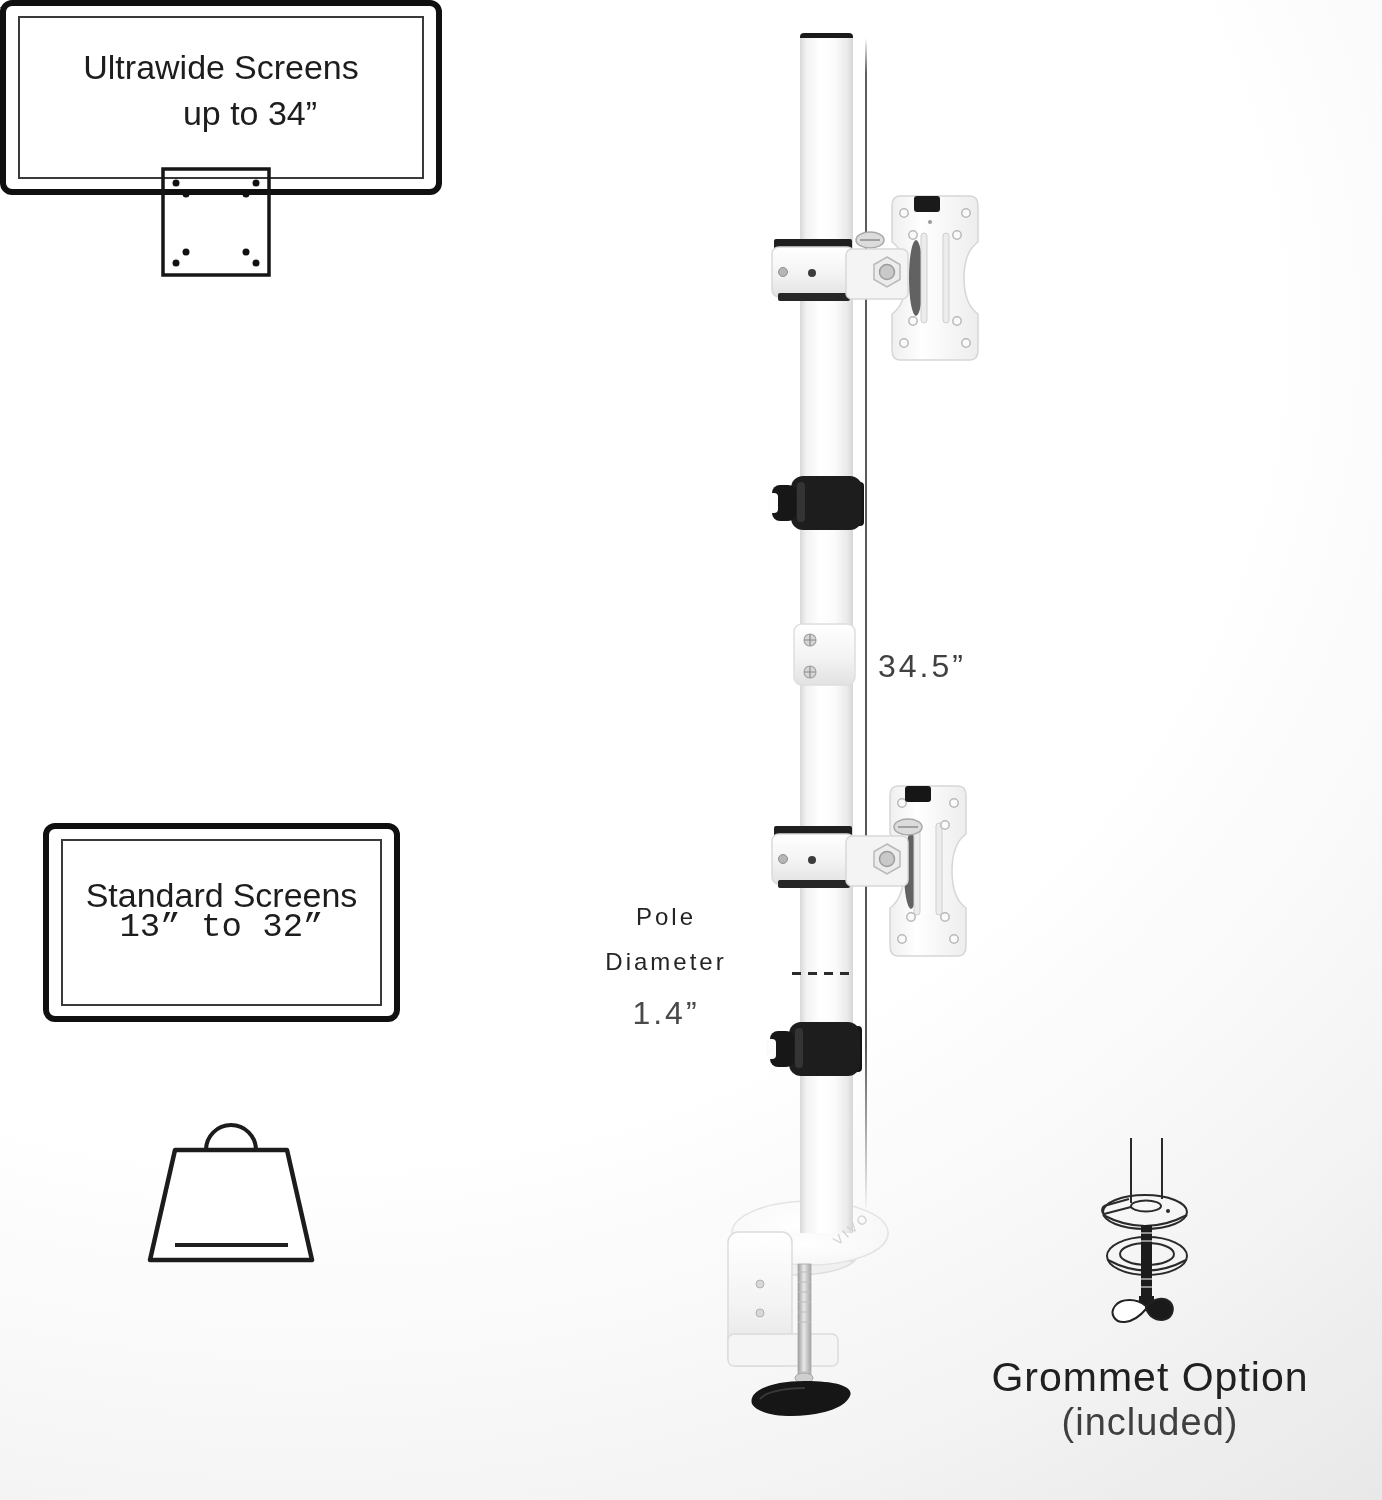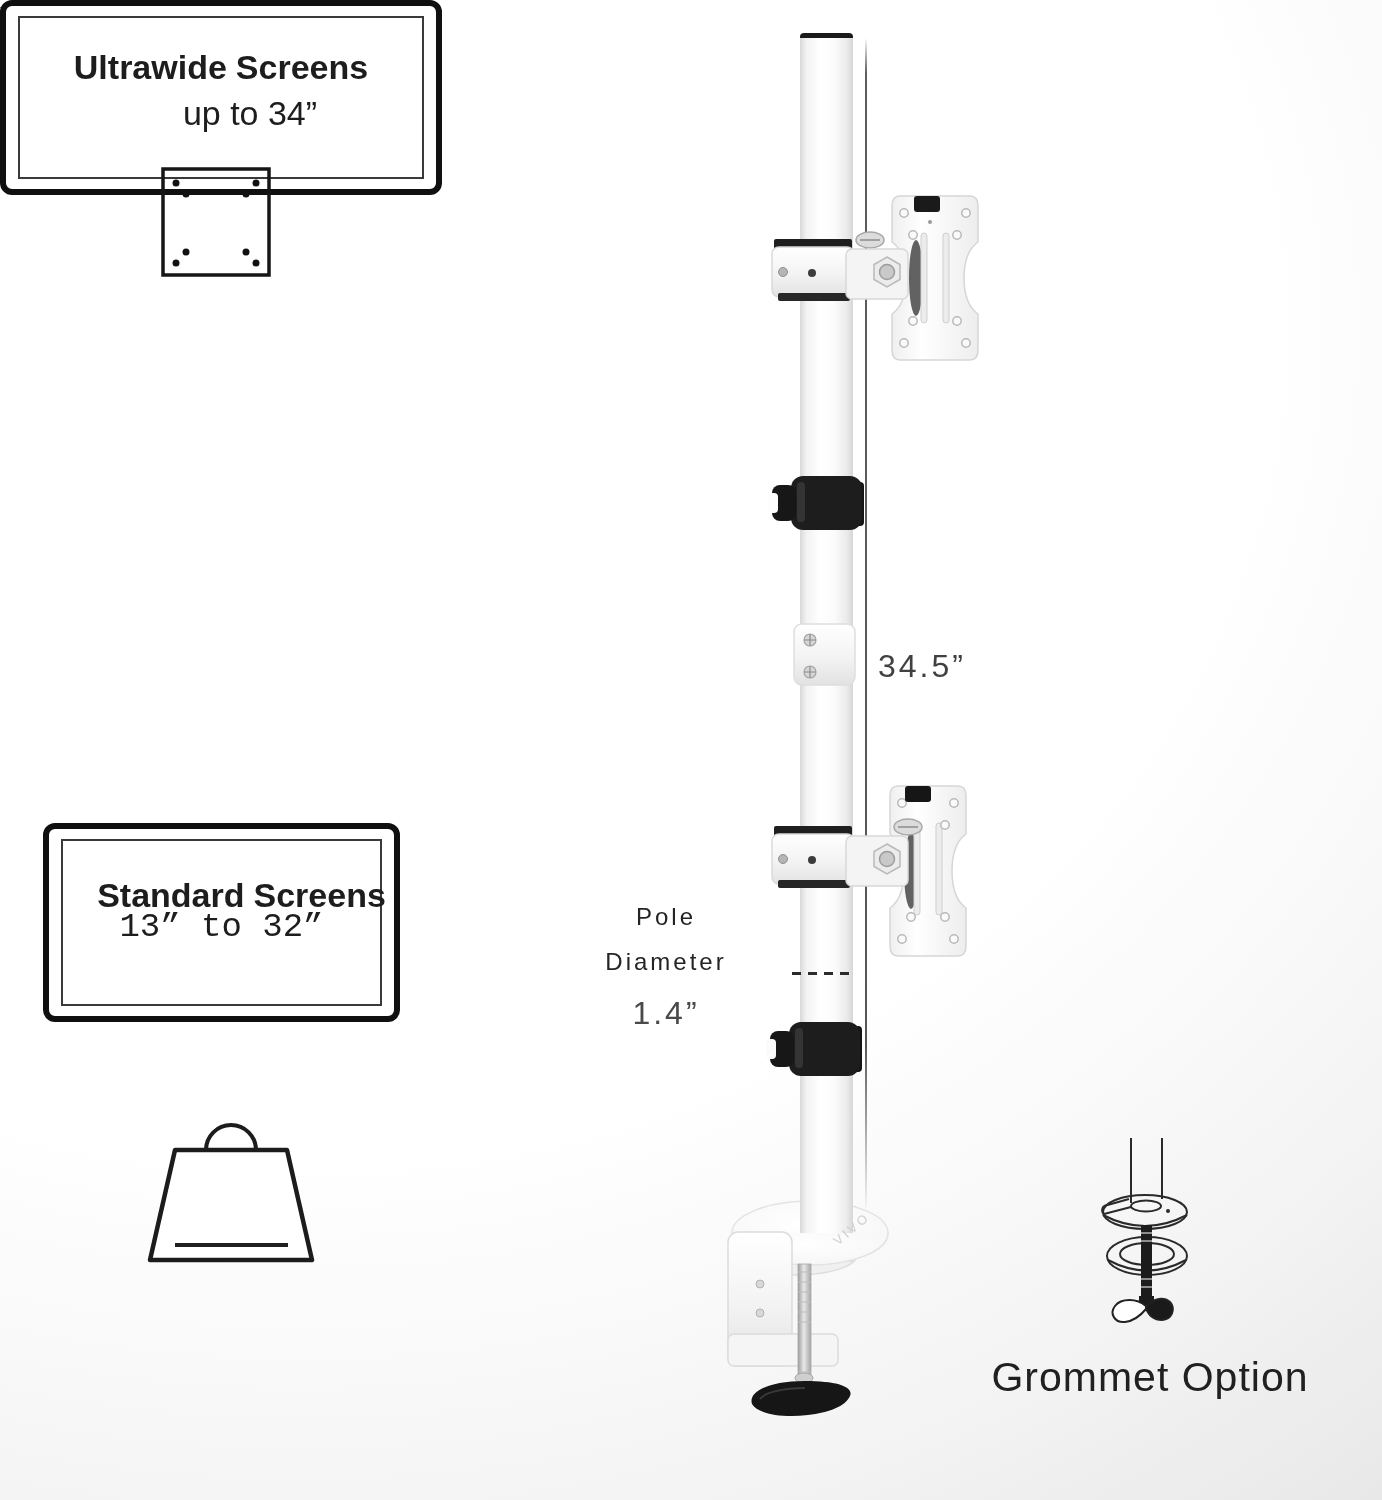--- a/index.html
+++ b/index.html
@@ -11,24 +11,24 @@
   .abs{position:absolute;}
   .ctr{text-align:center;}
   
   .vesa-title{left:0;top:296;width:432;font-size:33px;font-weight:700;letter-spacing:1px;color:#1b1b1b;}
   .vesa-sizes{left:0;top:337;width:432;font-size:33px;font-weight:300;letter-spacing:2px;color:#484848;}
   .spec-box{background:#ffffff;border:6px solid #101010;border-radius:12px;}
   .box-ultrawide{left:5;top:507;width:430px;height:183px;}
   .box-standard{left:43px;top:823px;width:345px;height:187px;}
   .box-inner{position:absolute;left:12px;right:12px;top:10px;bottom:10px;border:2px solid #3a3a3a;}
   .box-line{position:absolute;left:0;width:100%;text-align:center;font-size:34px;color:#1d1d1d;}
-  .box-line b{font-weight:700;}
-  .box-line .reg{font-weight:700;margin-left:9px;text-align:center;}
+  .box-line b{font-weight:400;}
+  .box-line .reg{font-weight:400;margin-left:9px;text-align:center;}
   .ultra-l1{top:42px;} .ultra-l2{top:88px;padding-left:29px;}
-  .std-l1{top:47px;padding-left:20px;} .std-l2{top:79px;font-family:Liberation Mono, monospace;}
+  .std-l1{top:47px;} .std-l2{top:79px;font-family:Liberation Mono, monospace;}
   
   .wt-value{left:146px;top:1162px;width:172px;font-size:40px;font-weight:300;letter-spacing:1px;color:#2e2e2e;}
   .wt-qual{left:146px;top:1210px;width:172px;font-size:26px;font-weight:300;letter-spacing:1px;color:#2e2e2e;}
   
   .pole-height{left:878px;top:648px;font-size:32px;font-weight:300;letter-spacing:3px;color:#414141;z-index:5;}
   .pd-line{left:556px;width:220px;text-align:center;font-size:24px;letter-spacing:3px;color:#242424;z-index:5;}
   .pd-1{top:903px;} .pd-2{top:948px;}
   .pd-3{top:995px;font-size:32px;font-weight:400;color:#4a4a4a;}
   
   .gr-title{left:960px;top:1354px;width:380px;font-size:41px;font-weight:400;letter-spacing:1px;color:#202020;}
@@ -262,14 +262,15 @@
     <circle cx="88" cy="86" r="2" fill="#2a2a2a"></circle>
     <rect x="61" y="100" width="11" height="74" fill="#1c1c1c"></rect>
     <path d="M61,108 h11 M61,116 h11 M61,154 h11 M61,162 h11" stroke="#ffffff" stroke-width="1"></path>
     <g>
       <rect x="59" y="171" width="15" height="9" fill="#1c1c1c"></rect>
       <path d="M66,181 C57,173 41,173 35,181 C29,189 35,198 45,197 C54,196 61,190 66,184 Z" fill="#ffffff" stroke="#222222" stroke-width="2"></path>
       <path d="M66,183 C70,174 83,171 90,177 C96,184 92,194 82,195 C74,195 68,190 66,183 Z" fill="#1a1a1a" stroke="#222222" stroke-width="2"></path>
     </g>
   </svg>
   <div class="abs ctr gr-title">Grommet Option</div>
+  <div class="abs ctr gr-sub">(included)</div>
 
 </div>
 
 </body></html>

